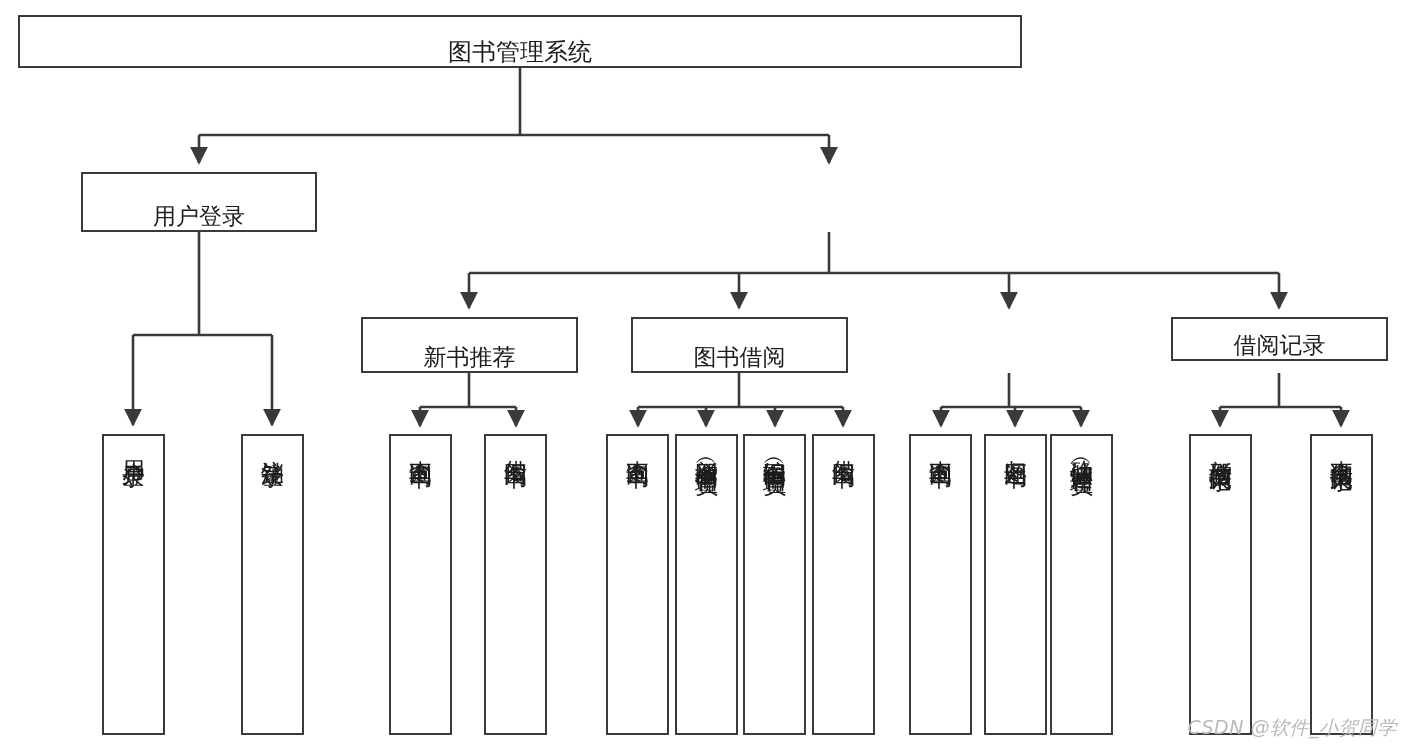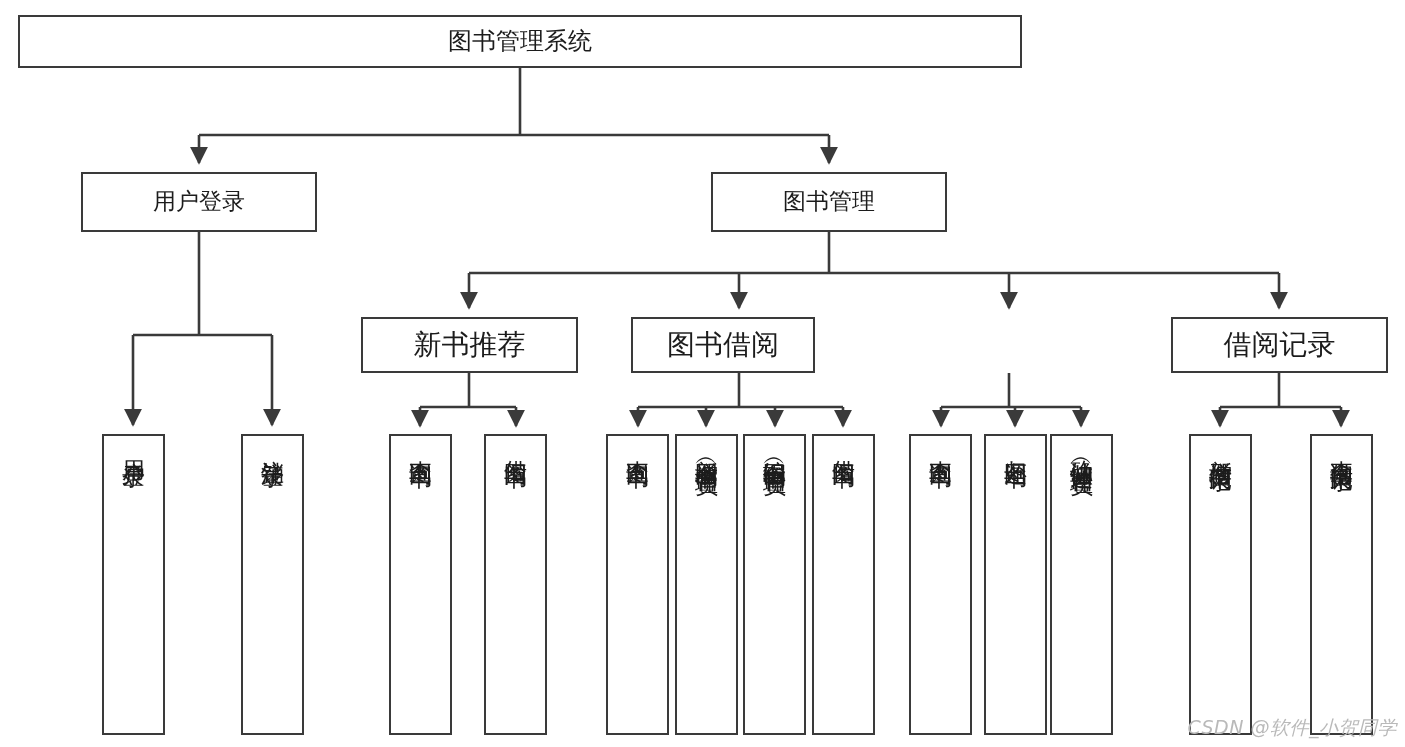--- a/index.html
+++ b/index.html
@@ -23,33 +23,33 @@
     top: 0;
     width: 1405px;
     height: 747px;
   }
   .node {
     position: absolute;
     box-sizing: border-box;
     border: 2px solid #3a3a3a;
     background: #ffffff;
     display: flex;
-    align-items: center;
+    align-items: flex-end;
     justify-content: center;
     z-index: 2;
   }
   .node-label {
     color: #1c1c1c;
     line-height: 1.12;
     text-align: center;
     white-space: nowrap;
   }
   .node.root .node-label { font-size: 24px; }
   .node.lvl2 .node-label { font-size: 23px; }
-  .node.lvl3 .node-label { font-size: 28px; }
+  .node.lvl3 .node-label { font-size: 23px; }
   .node.leaf {
     align-items: flex-start;
     padding-top: 6px;
   }
   .node.leaf .node-label {
     writing-mode: vertical-rl;
     text-orientation: upright;
     font-size: 23px;
     letter-spacing: 2px;
     line-height: 1;
@@ -122,31 +122,28 @@
     </g>
   </svg>
 
   <div class="node root" id="node-root" style="left: 18px; top: 15px; width: 1004px; height: 53px;">
     <span class="node-label">图书管理系统</span>
   </div>
 
   <div class="node lvl2" id="node-l2-0" style="left: 81px; top: 172px; width: 236px; height: 60px;">
     <span class="node-label">用户登录</span>
   </div>
-  <div class="node lvl2" id="node-l2-1" style="left: 711px; top: 172px; width: 236px; height: 60px;">
-    <span class="node-label">图书管理</span>
-  </div>
 
   <div class="node lvl3" id="node-l3-0" style="left: 361px; top: 317px; width: 217px; height: 56px;">
     <span class="node-label">新书推荐</span>
   </div>
-  <div class="node lvl3" id="node-l3-1" style="left: 631px; top: 317px; width: 184px; height: 56px;">
+  <div class="node lvl3" id="node-l3-1" style="left: 631px; top: 317px; width: 217px; height: 56px;">
     <span class="node-label">图书借阅</span>
   </div>
-  <div class="node lvl3" id="node-l3-3" style="left: 1171px; top: 317px; width: 217px; height: 56px;">
+  <div class="node lvl3" id="node-l3-3" style="left: 1171px; top: 317px; width: 217px; height: 44px;">
     <span class="node-label">借阅记录</span>
   </div>
 
   <div class="node leaf" id="node-leaf-0" style="left: 102px; top: 434px; width: 63px; height: 301px;">
     <span class="node-label">用户登录</span>
   </div>
   <div class="node leaf" id="node-leaf-1" style="left: 241px; top: 434px; width: 63px; height: 301px;">
     <span class="node-label">注销登录</span>
   </div>
   <div class="node leaf" id="node-leaf-2" style="left: 389px; top: 434px; width: 63px; height: 301px;">

